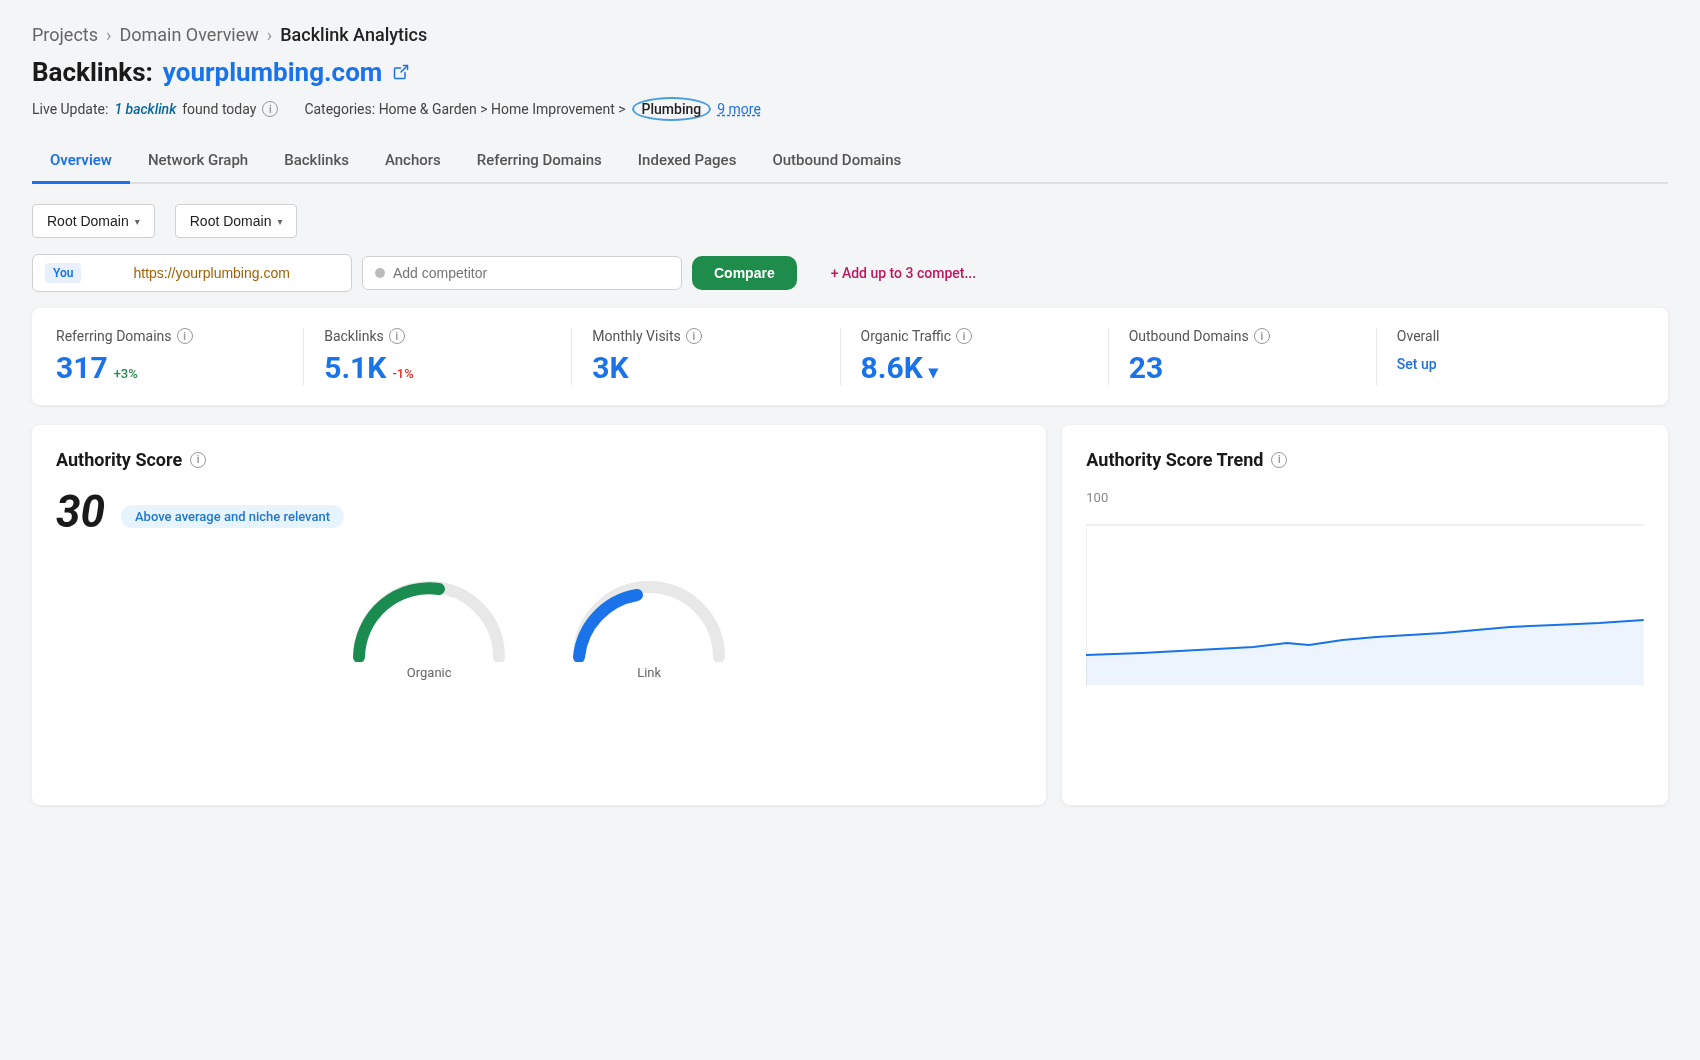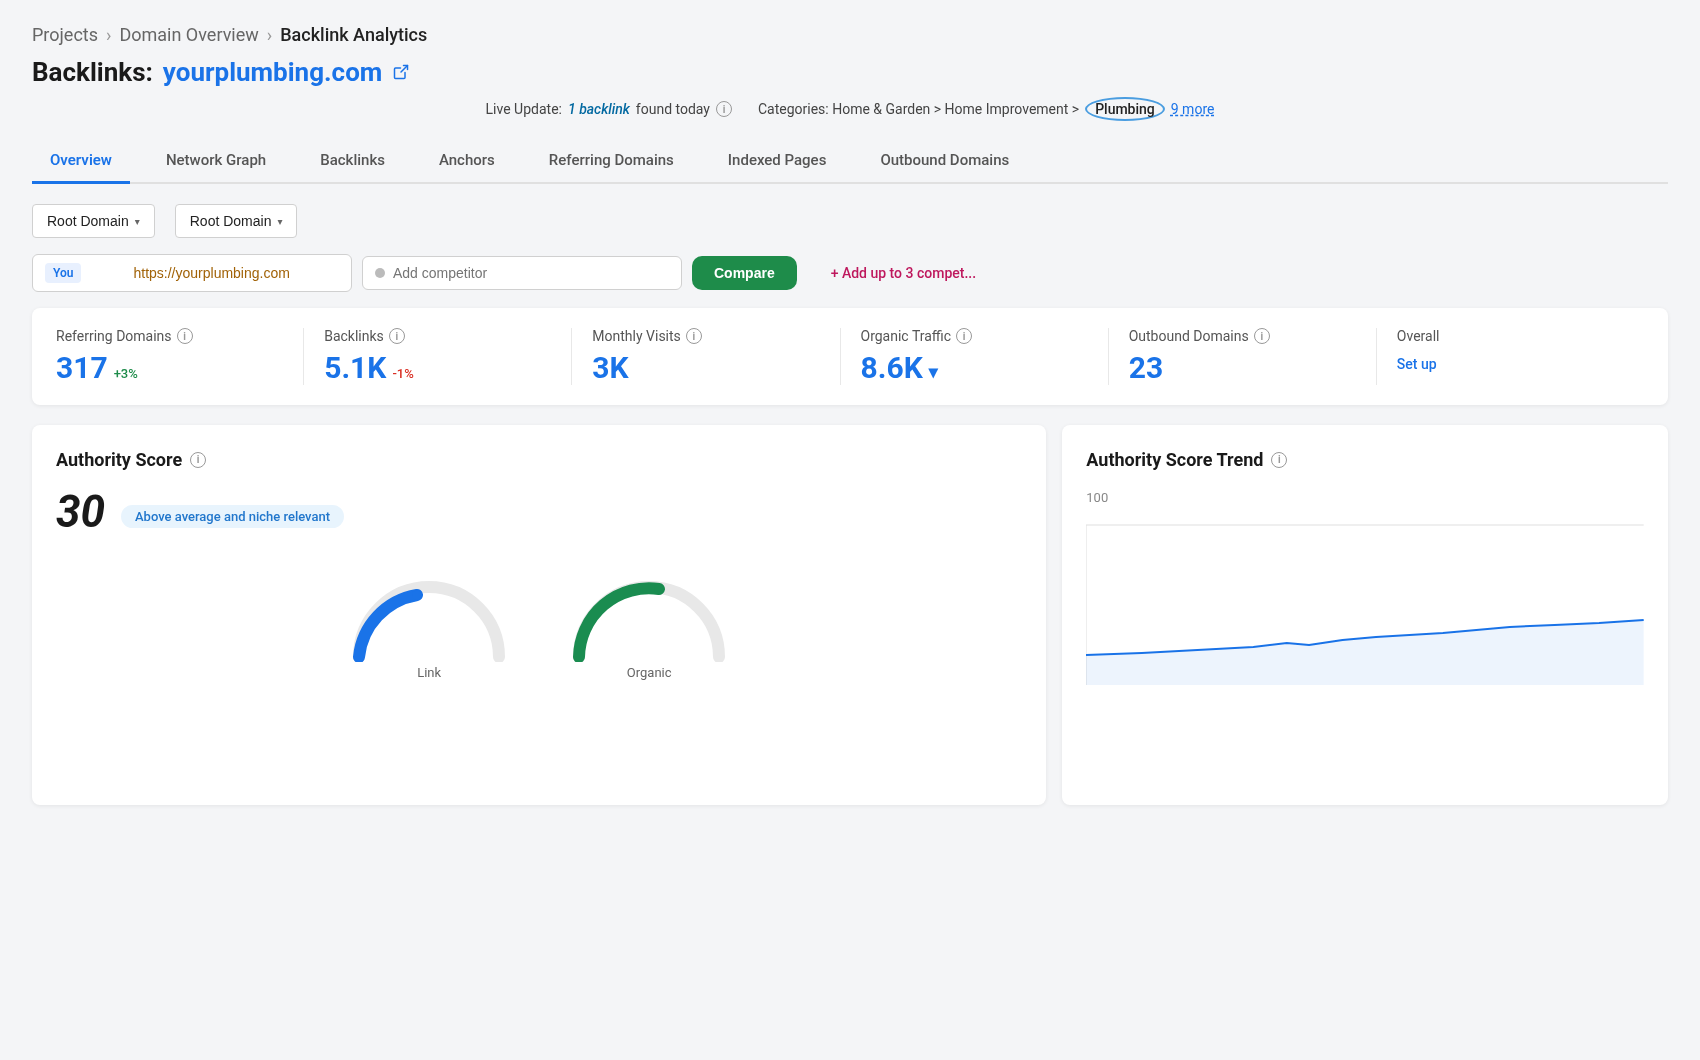--- a/index.html
+++ b/index.html
@@ -49,21 +49,20 @@
     }
     
     .live-update {
       display: flex;
       align-items: center;
       gap: 6px;
       font-size: 14px;
       color: #444;
       margin-bottom: 20px;
       flex-wrap: wrap;
-      justify-content: center;
     }
     .live-update .link-blue {
       color: #0369a1;
       font-weight: 500;
       font-style: italic;
     }
     .info-icon {
       width: 16px;
       height: 16px;
       border-radius: 50%;
@@ -90,21 +89,21 @@
     .more-link {
       color: #1a73e8;
       text-decoration: underline;
       text-decoration-style: dashed;
       cursor: pointer;
     }
     
     .nav-tabs {
       display: flex;
       align-items: flex-end;
-      gap: 18px;
+      gap: 0;
       border-bottom: 2px solid #e0e0e0;
       margin-bottom: 20px;
     }
     .nav-tab {
       padding: 10px 18px 12px;
       font-size: 15px;
       font-weight: 500;
       color: #555;
       cursor: pointer;
       border-bottom: 3px solid transparent;
@@ -478,37 +477,37 @@
         <span>Authority Score</span>
         <span class="info-icon">i</span>
       </div>
       <div style="display:flex; align-items:center; gap:16px; margin-bottom:12px;">
         <div class="authority-score-num">30</div>
         <div class="authority-badge">Above average and niche relevant</div>
       </div>
       <div class="gauge-area">
         <div style="text-align:center;">
           <svg class="gauge-svg" width="160" height="90" viewBox="0 0 160 90">
-
-            <path d="M10 85 A70 70 0 0 1 150 85" stroke="#e8e8e8" stroke-width="12" fill="none" stroke-linecap="round"></path>
-
-            <path d="M10 85 A70 70 0 0 1 68 23" stroke="#1a73e8" stroke-width="12" fill="none" stroke-linecap="round"></path>
-
-            <circle cx="68" cy="23" r="5" fill="#1a73e8"></circle>
-          </svg>
-          <div class="gauge-label">Link</div>
-        </div>
-        <div style="text-align:center;">
-          <svg class="gauge-svg" width="160" height="90" viewBox="0 0 160 90">
             <path d="M10 85 A70 70 0 0 1 150 85" stroke="#e8e8e8" stroke-width="12" fill="none" stroke-linecap="round"></path>
             <path d="M10 85 A70 70 0 0 1 90 17" stroke="#1a8c50" stroke-width="12" fill="none" stroke-linecap="round"></path>
             <circle cx="90" cy="17" r="5" fill="#1a8c50"></circle>
           </svg>
           <div class="gauge-label">Organic</div>
         </div>
+        <div style="text-align:center;">
+          <svg class="gauge-svg" width="160" height="90" viewBox="0 0 160 90">
+
+            <path d="M10 85 A70 70 0 0 1 150 85" stroke="#e8e8e8" stroke-width="12" fill="none" stroke-linecap="round"></path>
+
+            <path d="M10 85 A70 70 0 0 1 68 23" stroke="#1a73e8" stroke-width="12" fill="none" stroke-linecap="round"></path>
+
+            <circle cx="68" cy="23" r="5" fill="#1a73e8"></circle>
+          </svg>
+          <div class="gauge-label">Link</div>
+        </div>
       </div>
     </div>
 
     <div class="panel-right">
       <div class="panel-title">
         <span>Authority Score Trend</span>
         <span class="info-icon">i</span>
       </div>
       <div class="trend-y-label">100</div>
       <div class="trend-chart-area">

